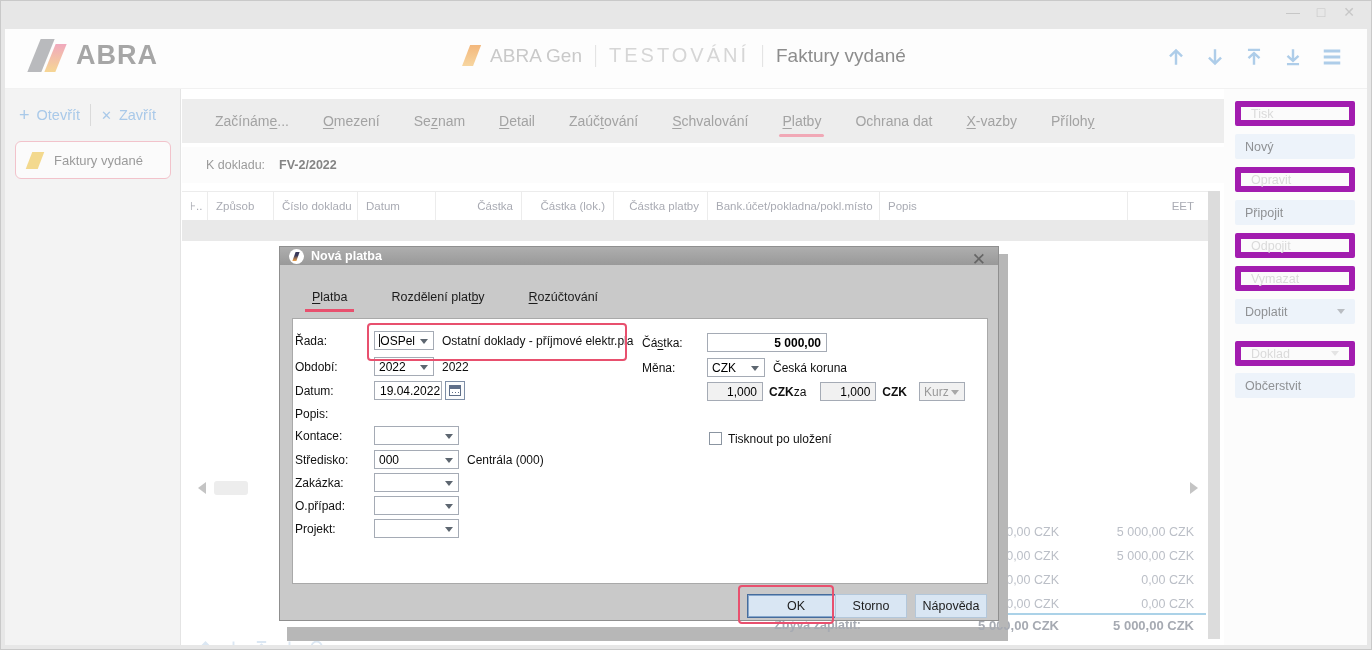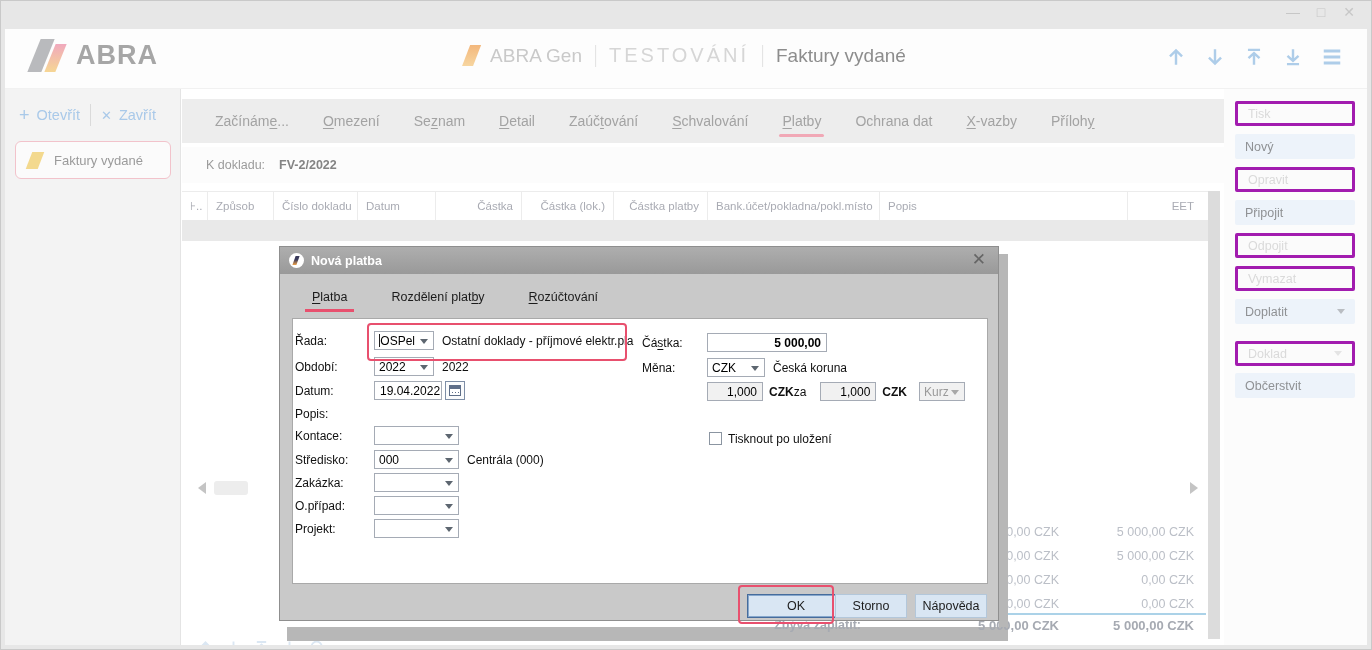--- a/index.html
+++ b/index.html
@@ -70,31 +70,31 @@
   .sum-label { position:absolute; left:746px; top:589px; width:110px; text-align:right; font-size:12.5px; font-weight:bold; color:#a6aab2; z-index:45; white-space:nowrap; }
 
   
   .bicons { position:absolute; left:192px; top:610px; display:flex; gap:11px; color:#dbe7f3; z-index:5; }
   .bicons .nico { width:17px; height:17px; cursor:pointer; }
 
   
   .rpanel { position:absolute; right:0; top:60px; width:143px; bottom:0; background:#fcfcfc; }
   .rbtn { position:absolute; left:11px; width:120px; height:25px; border-radius:2px; display:flex; align-items:center; padding:0 10px; font-size:12.5px; cursor:pointer; }
   .rbtn.en { background:#edf3fa; color:#8f9194; }
-  .rbtn.dis { background:#fbfbfb; border:3px solid #a21caf; color:#dadada; cursor:default; }
+  .rbtn.dis { background:#fbfbfb; border:6px solid #a21caf; color:#dadada; cursor:default; }
   .rbtn .arr { margin-left:auto; width:0; height:0; border-left:4px solid transparent; border-right:4px solid transparent; border-top:5px solid #b9bdc2; }
   .rbtn.dis .arr { border-top-color:#e4e4e4; }
 
   
   .shadow-r { position:absolute; left:994px; top:225px; width:9px; height:373px; background:#b7b7b7; z-index:46; }
   .shadow-b { position:absolute; left:282px; top:598px; width:721px; height:14px; background:#b7b7b7; z-index:44; }
 
   
   .modal { position:absolute; left:274px; top:217px; width:720px; height:375px; z-index:50; background:#c9c9c9; border:1px solid #8f8f8f; }
-  .m-titlebar { position:absolute; left:0; top:0; right:0; height:27px; background:linear-gradient(#aeaeae,#999999); display:flex; align-items:center; padding-left:9px; gap:7px; }
+  .m-titlebar { position:absolute; left:0; top:0; right:0; height:18px; background:linear-gradient(#aeaeae,#999999); display:flex; align-items:center; padding-left:9px; gap:7px; }
   .m-icon { width:15px; height:15px; border-radius:50%; background:#fff; position:relative; flex:none; }
   .m-icon::after { content:""; position:absolute; left:5px; top:3px; width:4px; height:9px; background:linear-gradient(#39395a 40%,#f0a24a); transform:skewX(-20deg); }
   .m-title { color:#fff; font-weight:bold; font-size:12.5px; }
   .m-close { position:absolute; right:12px; top:2px; font-size:17px; color:#666; cursor:pointer; }
   .m-tabs { position:absolute; left:32px; top:43px; display:flex; gap:44px; font-size:12.5px; color:#1b1b1b; }
   .m-tab { position:relative; padding-bottom:8px; cursor:pointer; }
   .m-tab.active::after { content:""; position:absolute; left:-7px; right:-7px; bottom:0; height:3px; background:#e8506e; }
   .m-panel { position:absolute; left:12px; top:71px; width:696px; height:266px; background:#fff; border:1px solid #a9a9a9; }
   .m-row { position:absolute; left:15px; display:flex; align-items:center; height:19px; }
   .m-label { width:79px; font-size:12px; color:#101010; flex:none; }

